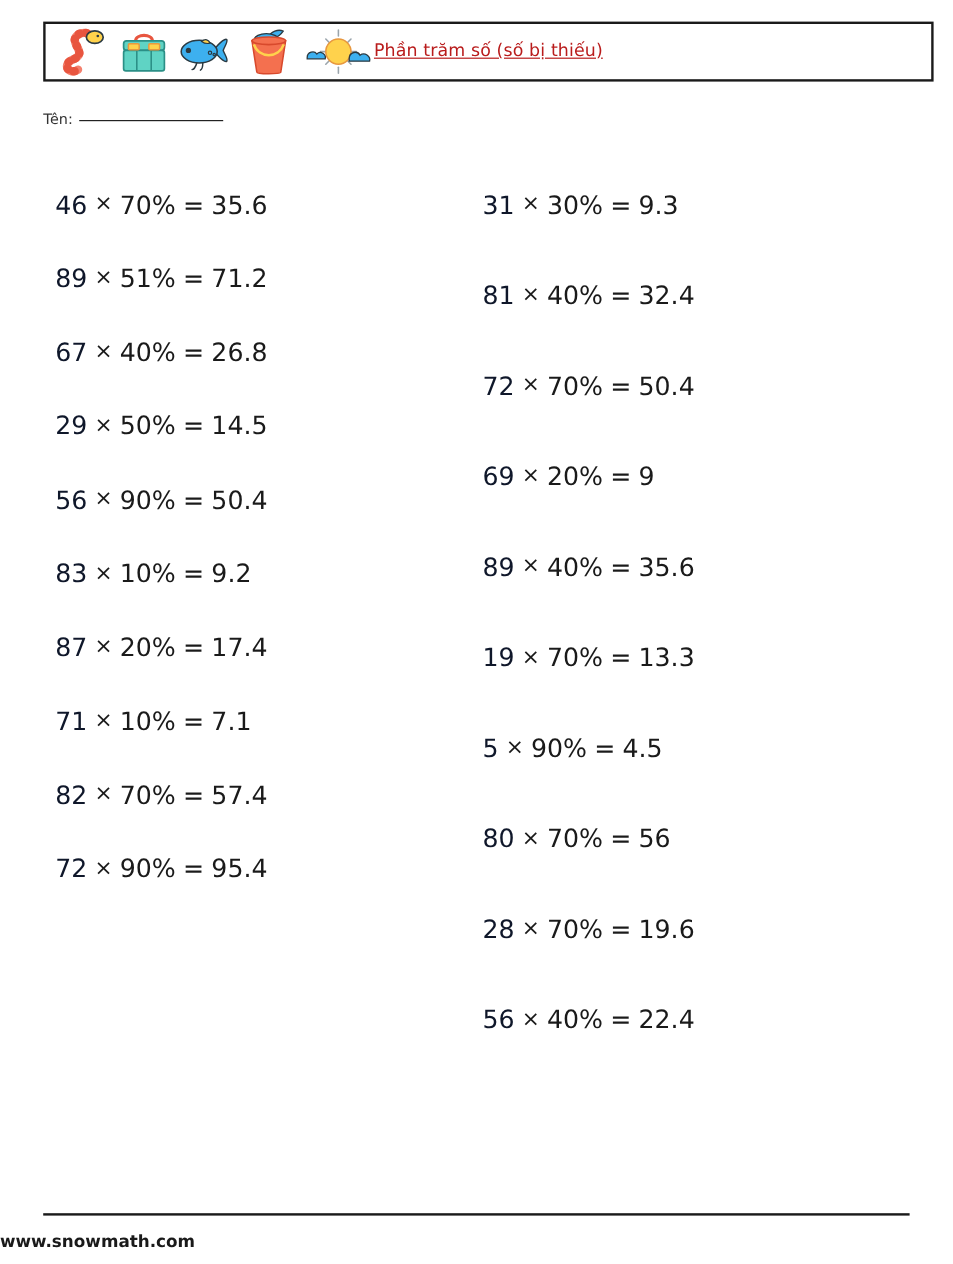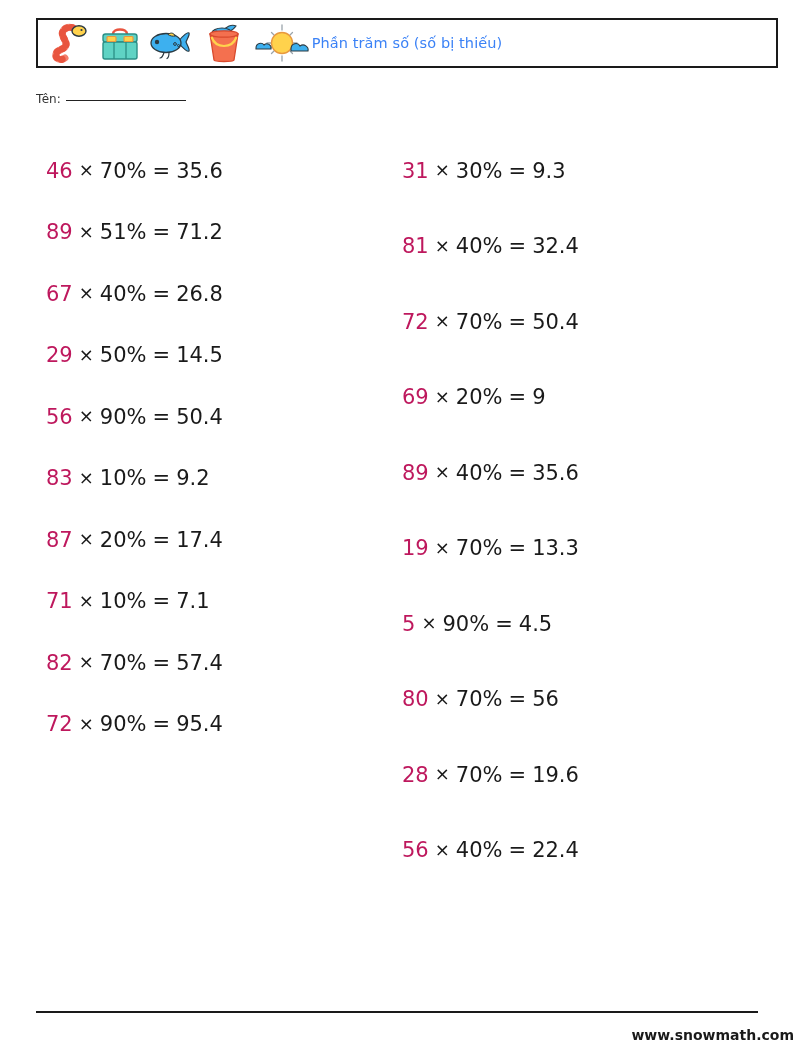--- a/index.html
+++ b/index.html
@@ -41,23 +41,24 @@
     position: absolute;
     left: 0;
     right: 0;
     top: 0;
     bottom: 0;
     display: flex;
     align-items: center;
     justify-content: center;
     font-size: 14.5px;
     font-family: "DejaVu Sans", sans-serif;
-    color: #3b82f6;
+    color: #b91c1c;
     letter-spacing: .1px;
     pointer-events: none;
+    text-decoration: underline;
   }
 
   
   .info-row {
     position: absolute;
     left: 36px;
     top: 92px;
     width: 742px;
     height: 26px;
     font-size: 12px;
@@ -112,21 +113,21 @@
     display: flex;
     align-items: center;
     font-size: 21px;
     color: #1a1a1a;
     white-space: nowrap;
   }
   .col-left  .problem { padding-left: 10px; }
   .col-right .problem { padding-left: 9px; }
 
   .missing {
-    color: #be185d;
+    color: #0f172a;
   }
   .op, .eq, .pct, .result {
     color: #1a1a1a;
   }
   .sp { display: inline-block; width: 6px; }
   .op-times { font-size: 18px; position: relative; top: -1px; }
 
   
   .footer-rule {
     position: absolute;
@@ -134,21 +135,21 @@
     top: 1011px;
     width: 722px;
     height: 0;
     border-top: 2px solid #1a1a1a;
   }
   .footer-text {
     position: absolute;
     left: 0;
     right: 0;
     top: 1027px;
-    text-align: right;
+    text-align: left;
     font-size: 14px;
     font-weight: bold;
     color: #1a1a1a;
     font-family: "DejaVu Sans", sans-serif;
   }
 </style>
 </head>
 <body>
 
 <div class="header-box">

